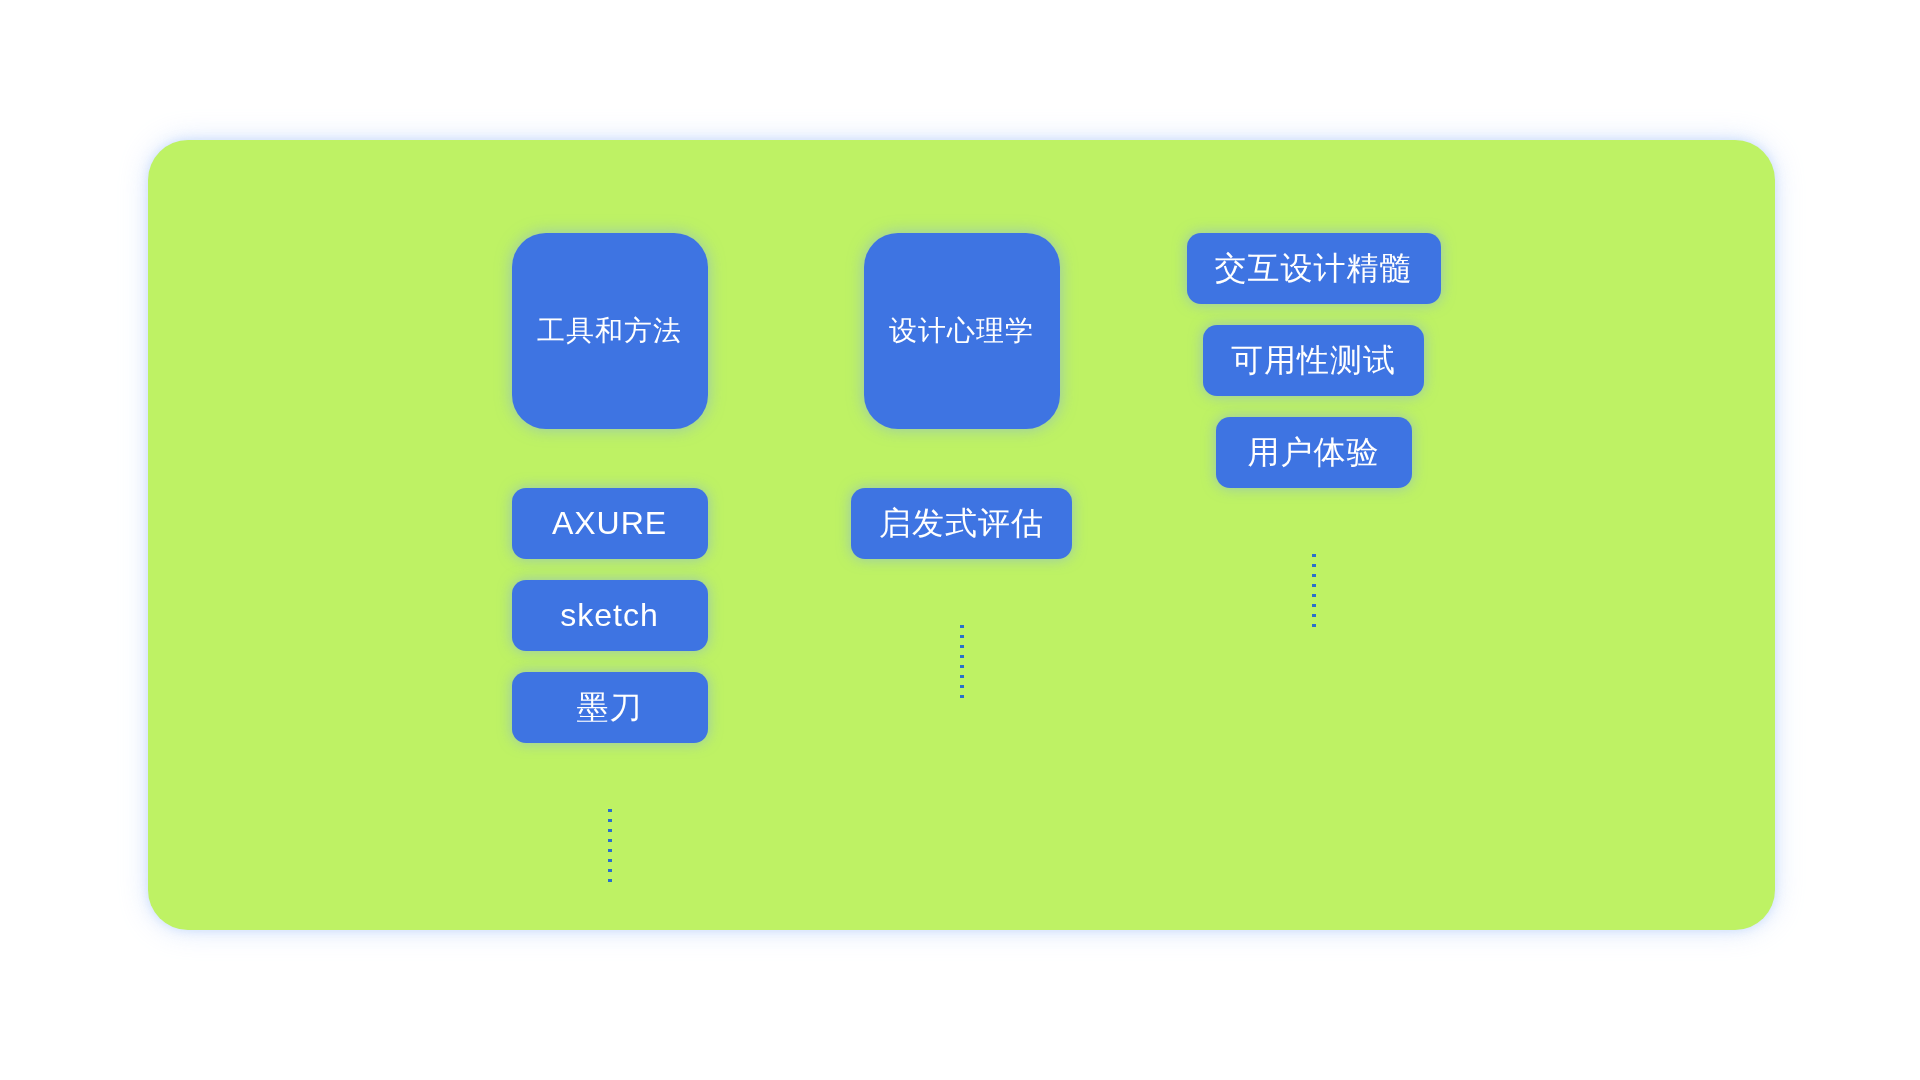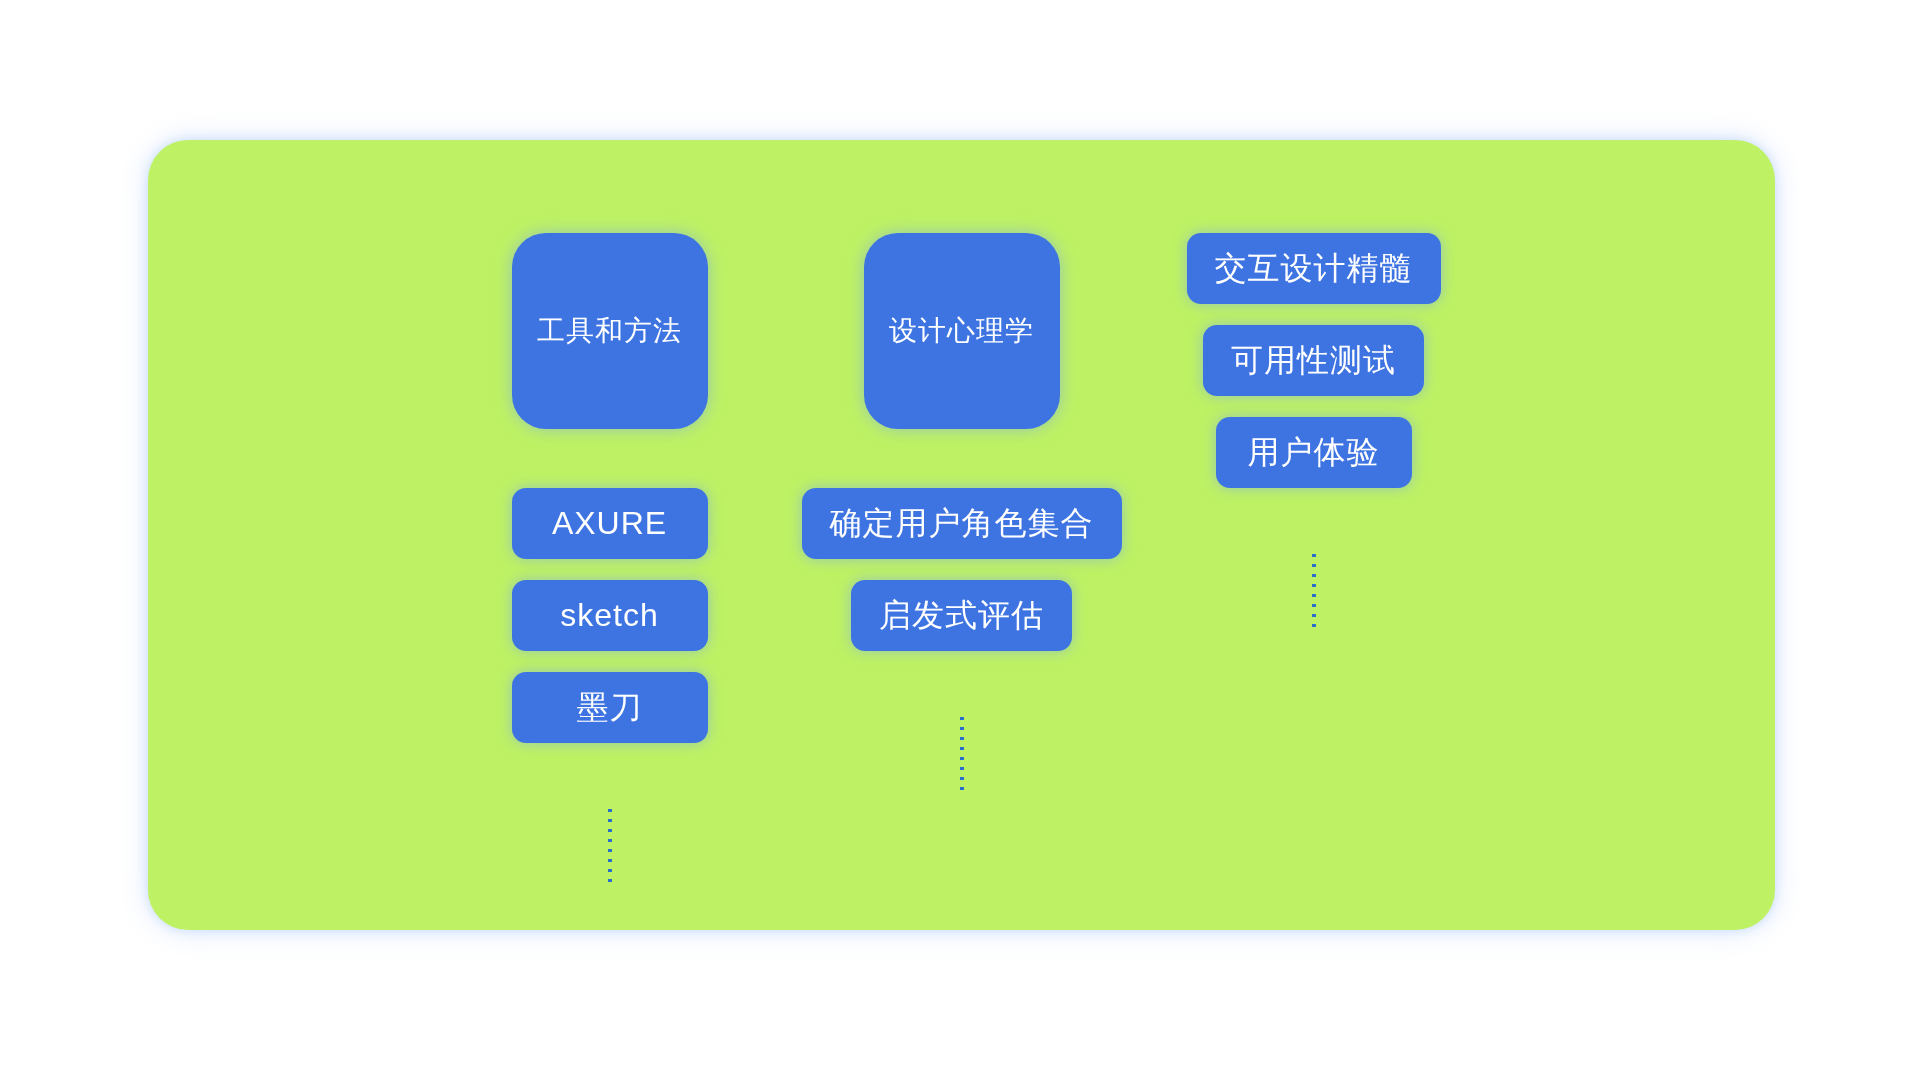--- a/index.html
+++ b/index.html
@@ -107,23 +107,20 @@
       </div>
       <div class="dotted-line"></div>
     </div>
 
 
     <div class="column">
       <div class="header-box">
         <span>设计心理学</span>
       </div>
       <div class="item-box">
-        <span>确定用户角色集合</span>
-      </div>
-      <div class="item-box">
         <span>启发式评估</span>
       </div>
       <div class="dotted-line"></div>
     </div>
 
     <div class="column">
       <div class="item-box">
         <span>交互设计精髓</span>
       </div>
       <div class="item-box">

